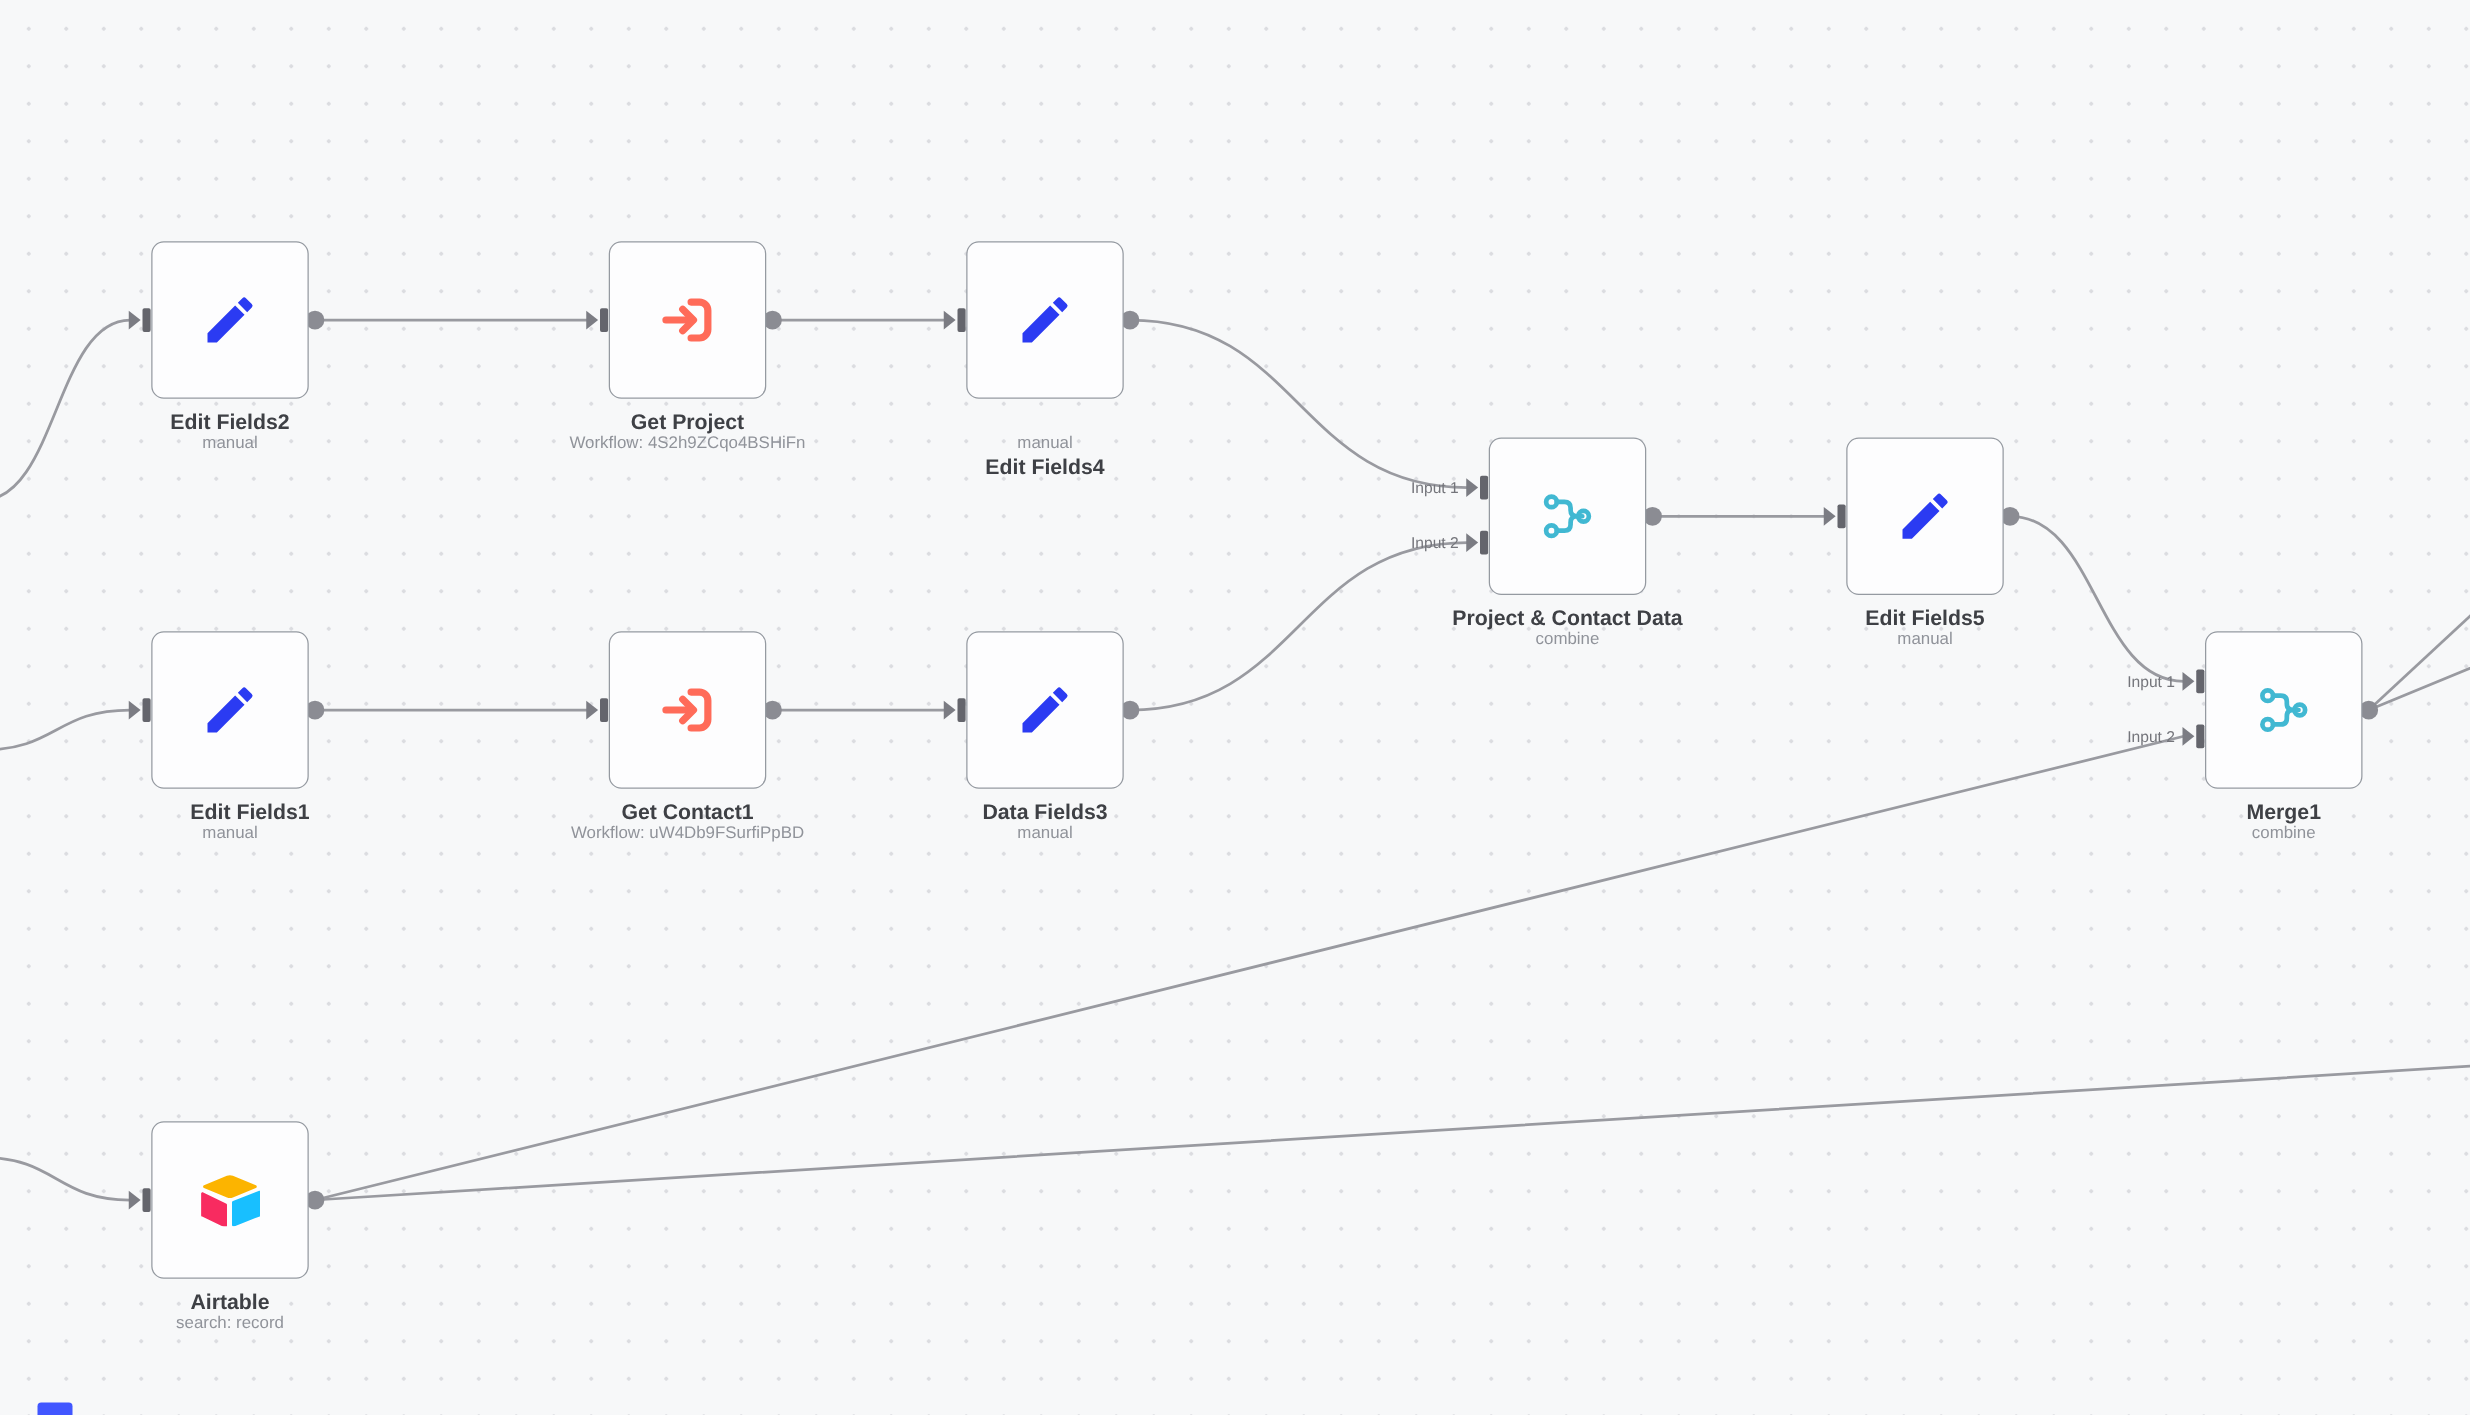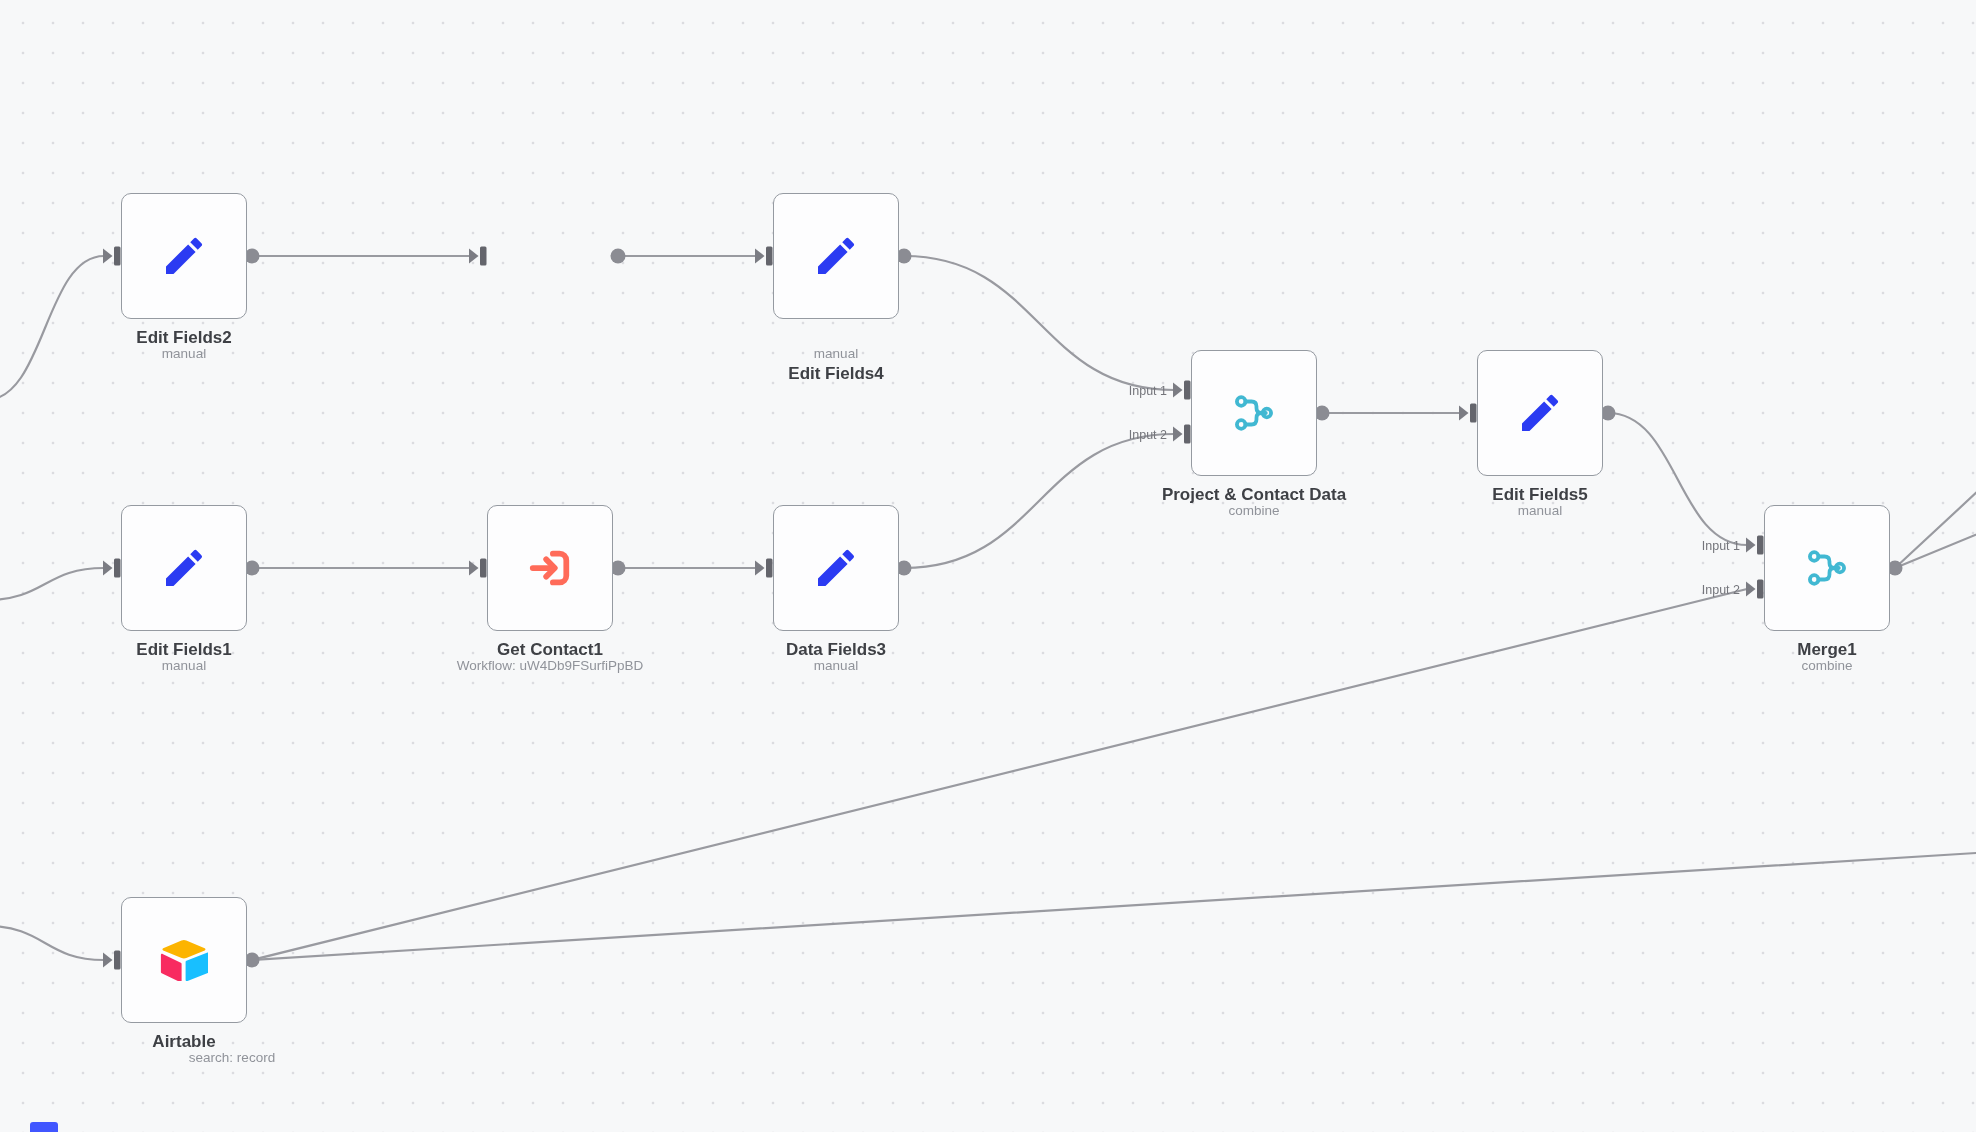--- a/index.html
+++ b/index.html
@@ -105,20 +105,33 @@
         <div class="node-box" style="background: rgb(253, 253, 254); border-color: rgb(149, 154, 161);">
           <span class="node-icon">
             <svg viewBox="0 0 24 24" width="48" height="48">
               <path fill="#2b3bf2" d="M3 17.25V21h3.75L17.81 9.94l-3.75-3.75L3 17.25zM20.71 7.04a.996.996 0 0 0 0-1.41l-2.34-2.34a.996.996 0 0 0-1.41 0l-1.83 1.83 3.75 3.75 1.83-1.83z"></path>
             </svg>
           </span>
         </div>
         <div class="node-title" style="color: rgb(62, 64, 69);">Edit Fields2</div>
         <div class="node-subtitle" style="color: rgb(144, 147, 154);">manual</div>
       </div>
+      <div class="node-wrap" style="left: 487px; top: 193px;">
+        <div class="node-box" style="background: rgb(253, 253, 254); border-color: rgb(149, 154, 161);">
+          <span class="node-icon">
+            <svg viewBox="0 0 24 24" width="46" height="46" fill="none" stroke="#ff6b59" stroke-width="3" stroke-linecap="round" stroke-linejoin="round">
+              <path d="M13.5 4.5H17a3.5 3.5 0 0 1 3.5 3.5v8A3.5 3.5 0 0 1 17 19.5h-3.5"></path>
+              <path d="M3 12h11"></path>
+              <path d="M10 7.5 14.5 12 10 16.5"></path>
+            </svg>
+          </span>
+        </div>
+        <div class="node-title" style="color: rgb(62, 64, 69);">Get Project</div>
+        <div class="node-subtitle" style="color: rgb(144, 147, 154);">Workflow: 4S2h9ZCqo4BSHiFn</div>
+      </div>
       <div class="node-wrap" style="left: 773px; top: 193px;">
         <div class="node-box" style="background: rgb(253, 253, 254); border-color: rgb(149, 154, 161);">
           <span class="node-icon">
             <svg viewBox="0 0 24 24" width="48" height="48">
               <path fill="#2b3bf2" d="M3 17.25V21h3.75L17.81 9.94l-3.75-3.75L3 17.25zM20.71 7.04a.996.996 0 0 0 0-1.41l-2.34-2.34a.996.996 0 0 0-1.41 0l-1.83 1.83 3.75 3.75 1.83-1.83z"></path>
             </svg>
           </span>
         </div>
         <div class="node-title" style="color: rgb(62, 64, 69); margin-top: 36px;">Edit Fields4</div>
         <div class="node-subtitle" style="color: rgb(144, 147, 154);">manual</div>
@@ -150,21 +163,21 @@
         <div class="node-subtitle" style="color: rgb(144, 147, 154);">manual</div>
       </div>
       <div class="node-wrap" style="left: 121px; top: 505px;">
         <div class="node-box" style="background: rgb(253, 253, 254); border-color: rgb(149, 154, 161);">
           <span class="node-icon">
             <svg viewBox="0 0 24 24" width="48" height="48">
               <path fill="#2b3bf2" d="M3 17.25V21h3.75L17.81 9.94l-3.75-3.75L3 17.25zM20.71 7.04a.996.996 0 0 0 0-1.41l-2.34-2.34a.996.996 0 0 0-1.41 0l-1.83 1.83 3.75 3.75 1.83-1.83z"></path>
             </svg>
           </span>
         </div>
-        <div class="node-title" style="color: rgb(62, 64, 69);">Edit Fields1</div>
+        <div class="node-title" style="color: rgb(62, 64, 69); margin-left: 16px;">Edit Fields1</div>
         <div class="node-subtitle" style="color: rgb(144, 147, 154);">manual</div>
       </div>
       <div class="node-wrap" style="left: 487px; top: 505px;">
         <div class="node-box" style="background: rgb(253, 253, 254); border-color: rgb(149, 154, 161);">
           <span class="node-icon">
             <svg viewBox="0 0 24 24" width="46" height="46" fill="none" stroke="#ff6b59" stroke-width="3" stroke-linecap="round" stroke-linejoin="round">
               <path d="M13.5 4.5H17a3.5 3.5 0 0 1 3.5 3.5v8A3.5 3.5 0 0 1 17 19.5h-3.5"></path>
               <path d="M3 12h11"></path>
               <path d="M10 7.5 14.5 12 10 16.5"></path>
             </svg>
@@ -203,17 +216,17 @@
         <div class="node-box" style="background: rgb(253, 253, 254); border-color: rgb(149, 154, 161);">
           <span class="node-icon">
             <svg viewBox="0 0 48 42" width="48" height="42">
               <path fill="#fcb400" d="M21.5 1.6 3.2 9.2c-1 .4-1 1.8 0 2.2l18.4 7.6c1.5.6 3.2.6 4.7 0l18.4-7.6c1-.4 1-1.8 0-2.2L26.3 1.6a6.4 6.4 0 0 0-4.8 0z"></path>
               <path fill="#18bfff" d="M25.6 22.8v18.2c0 .9.9 1.5 1.7 1.1l20.5-8a1.2 1.2 0 0 0 .8-1.1V14.8c0-.9-.9-1.5-1.7-1.1l-20.5 8a1.2 1.2 0 0 0-.8 1.1z"></path>
               <path fill="#f82b60" d="M20.8 23.7 2.6 14.9c-.8-.4-1.7.2-1.7 1v17.2c0 .5.3 1 .8 1.1l18.2 8.8c.8.4 1.7-.2 1.7-1V24.8c0-.5-.3-.9-.8-1.1z"></path>
             </svg>
           </span>
         </div>
         <div class="node-title" style="color: rgb(62, 64, 69);">Airtable</div>
-        <div class="node-subtitle" style="color: rgb(144, 147, 154); margin-left: 48px;">search: record</div>
+        <div class="node-subtitle" style="color: rgb(144, 147, 154);">search: record</div>
       </div>
     </div>
   <div id="artifact" style="background: rgb(65, 86, 255);"></div>
 </div>
 
 </body></html>

